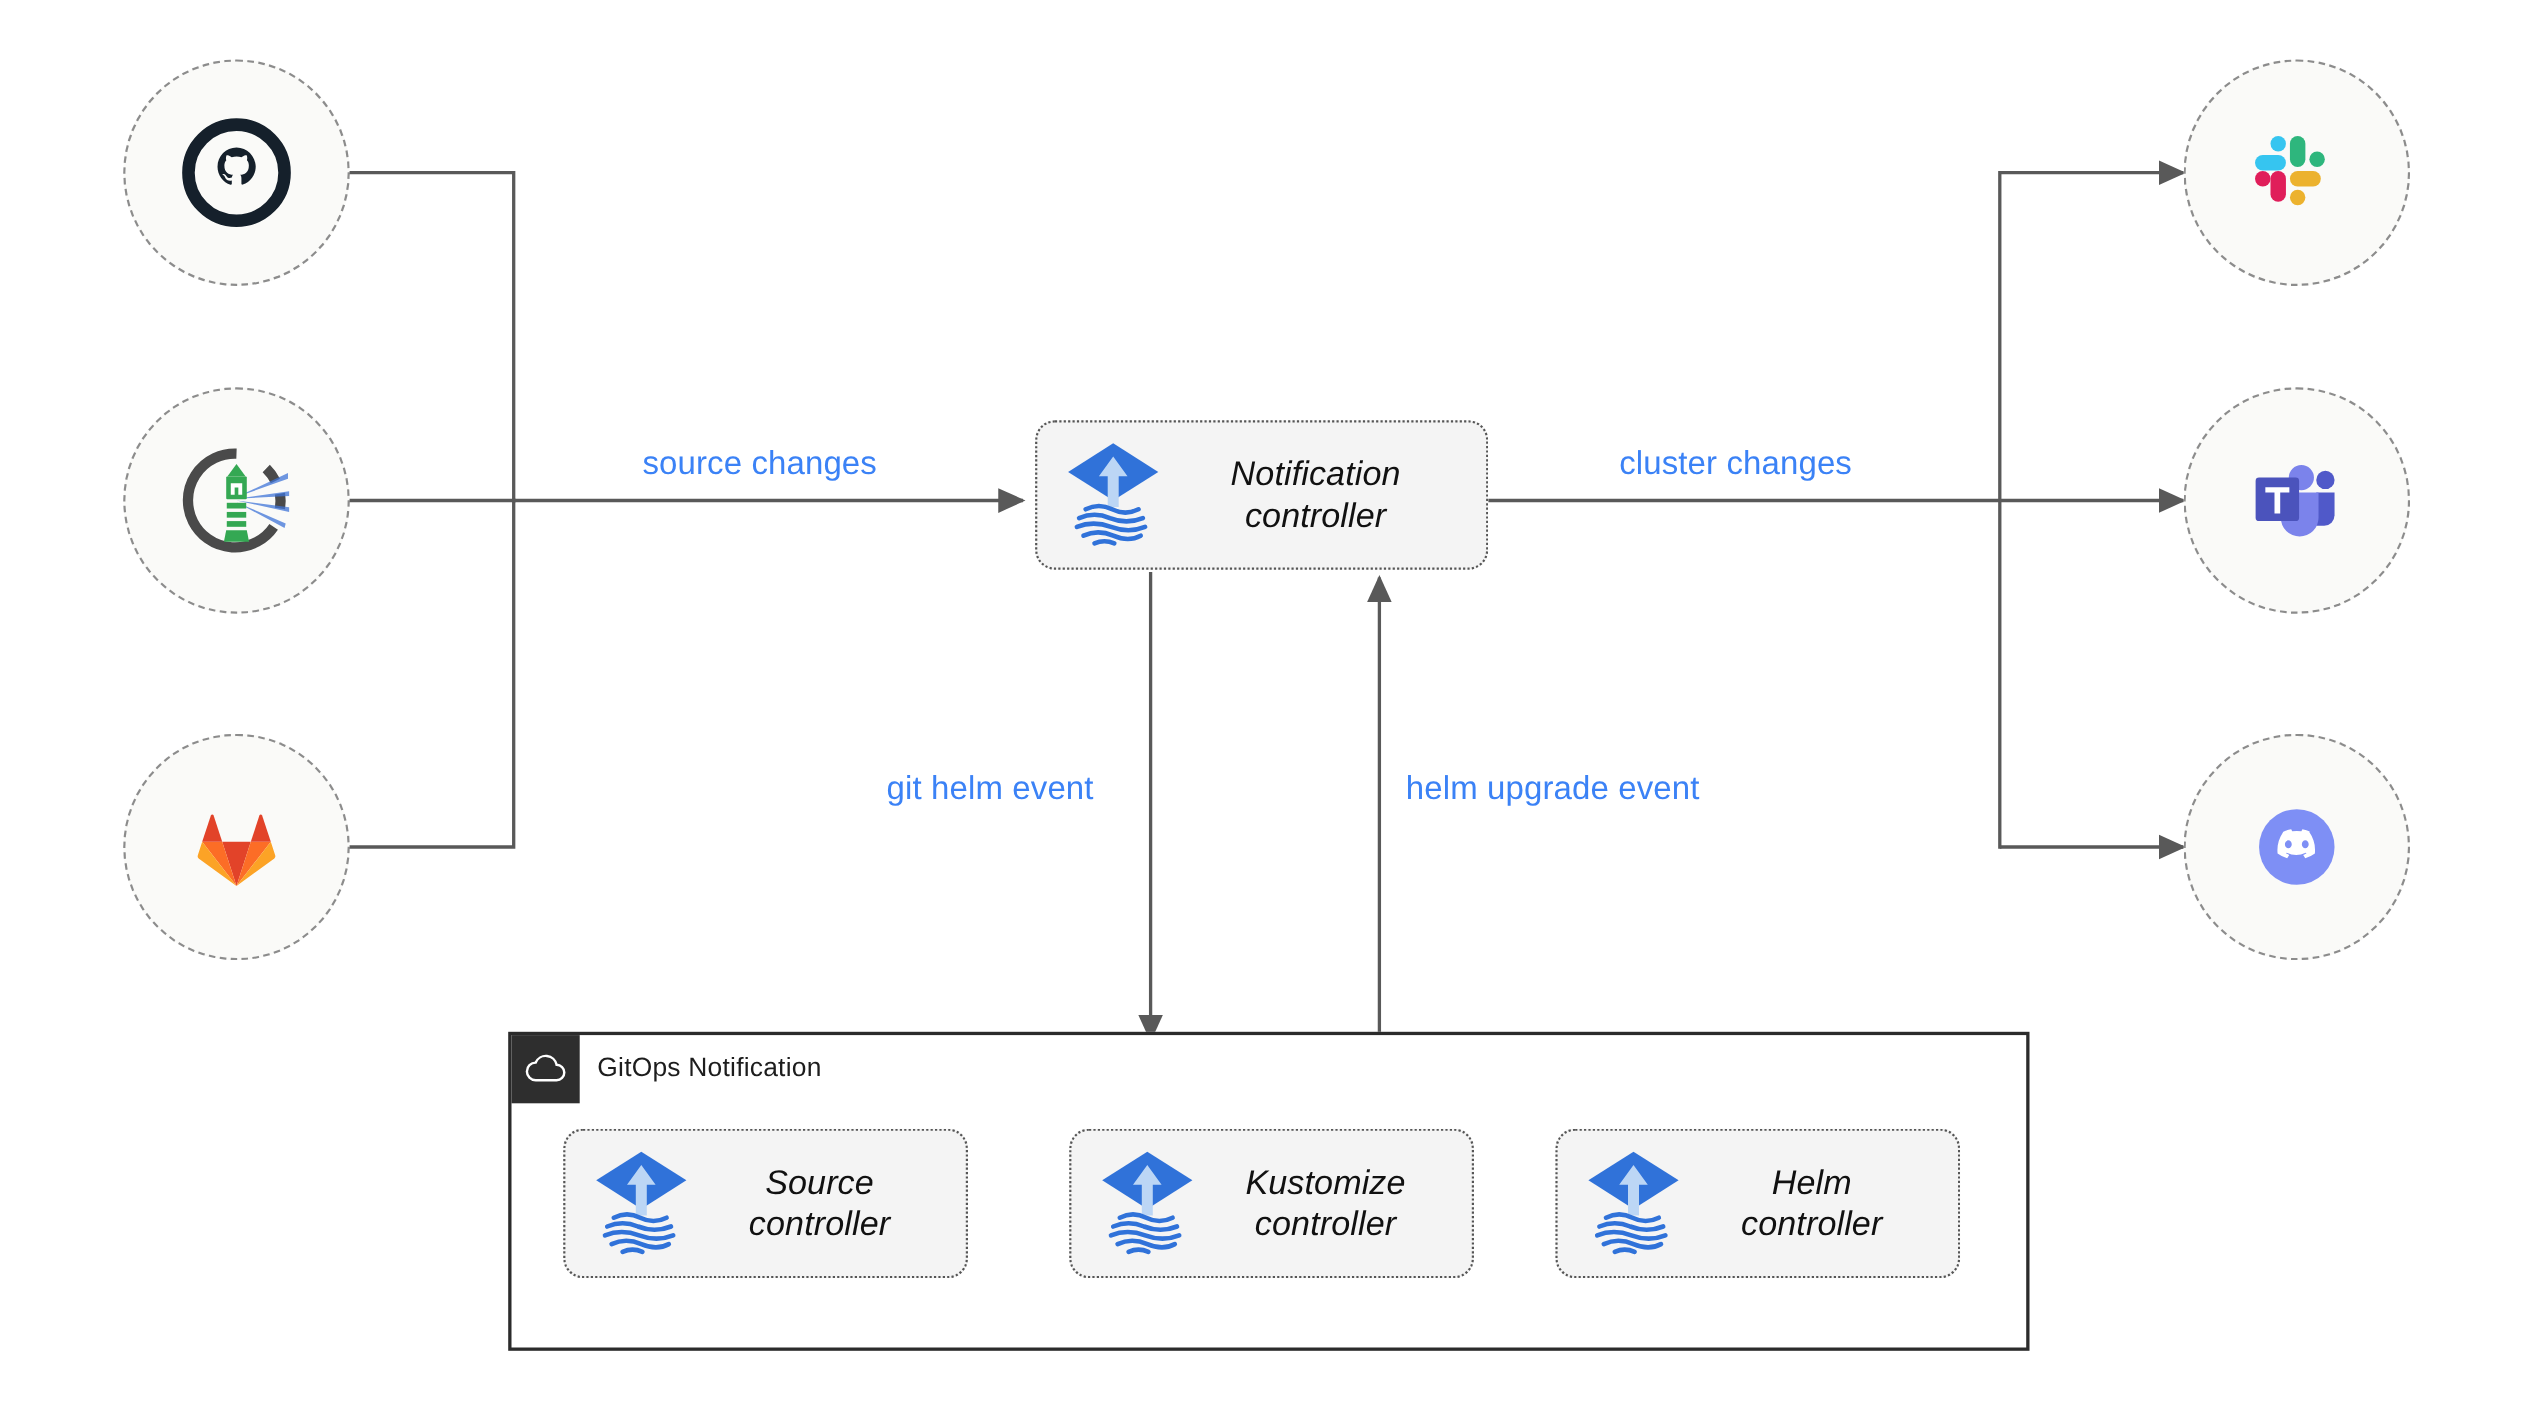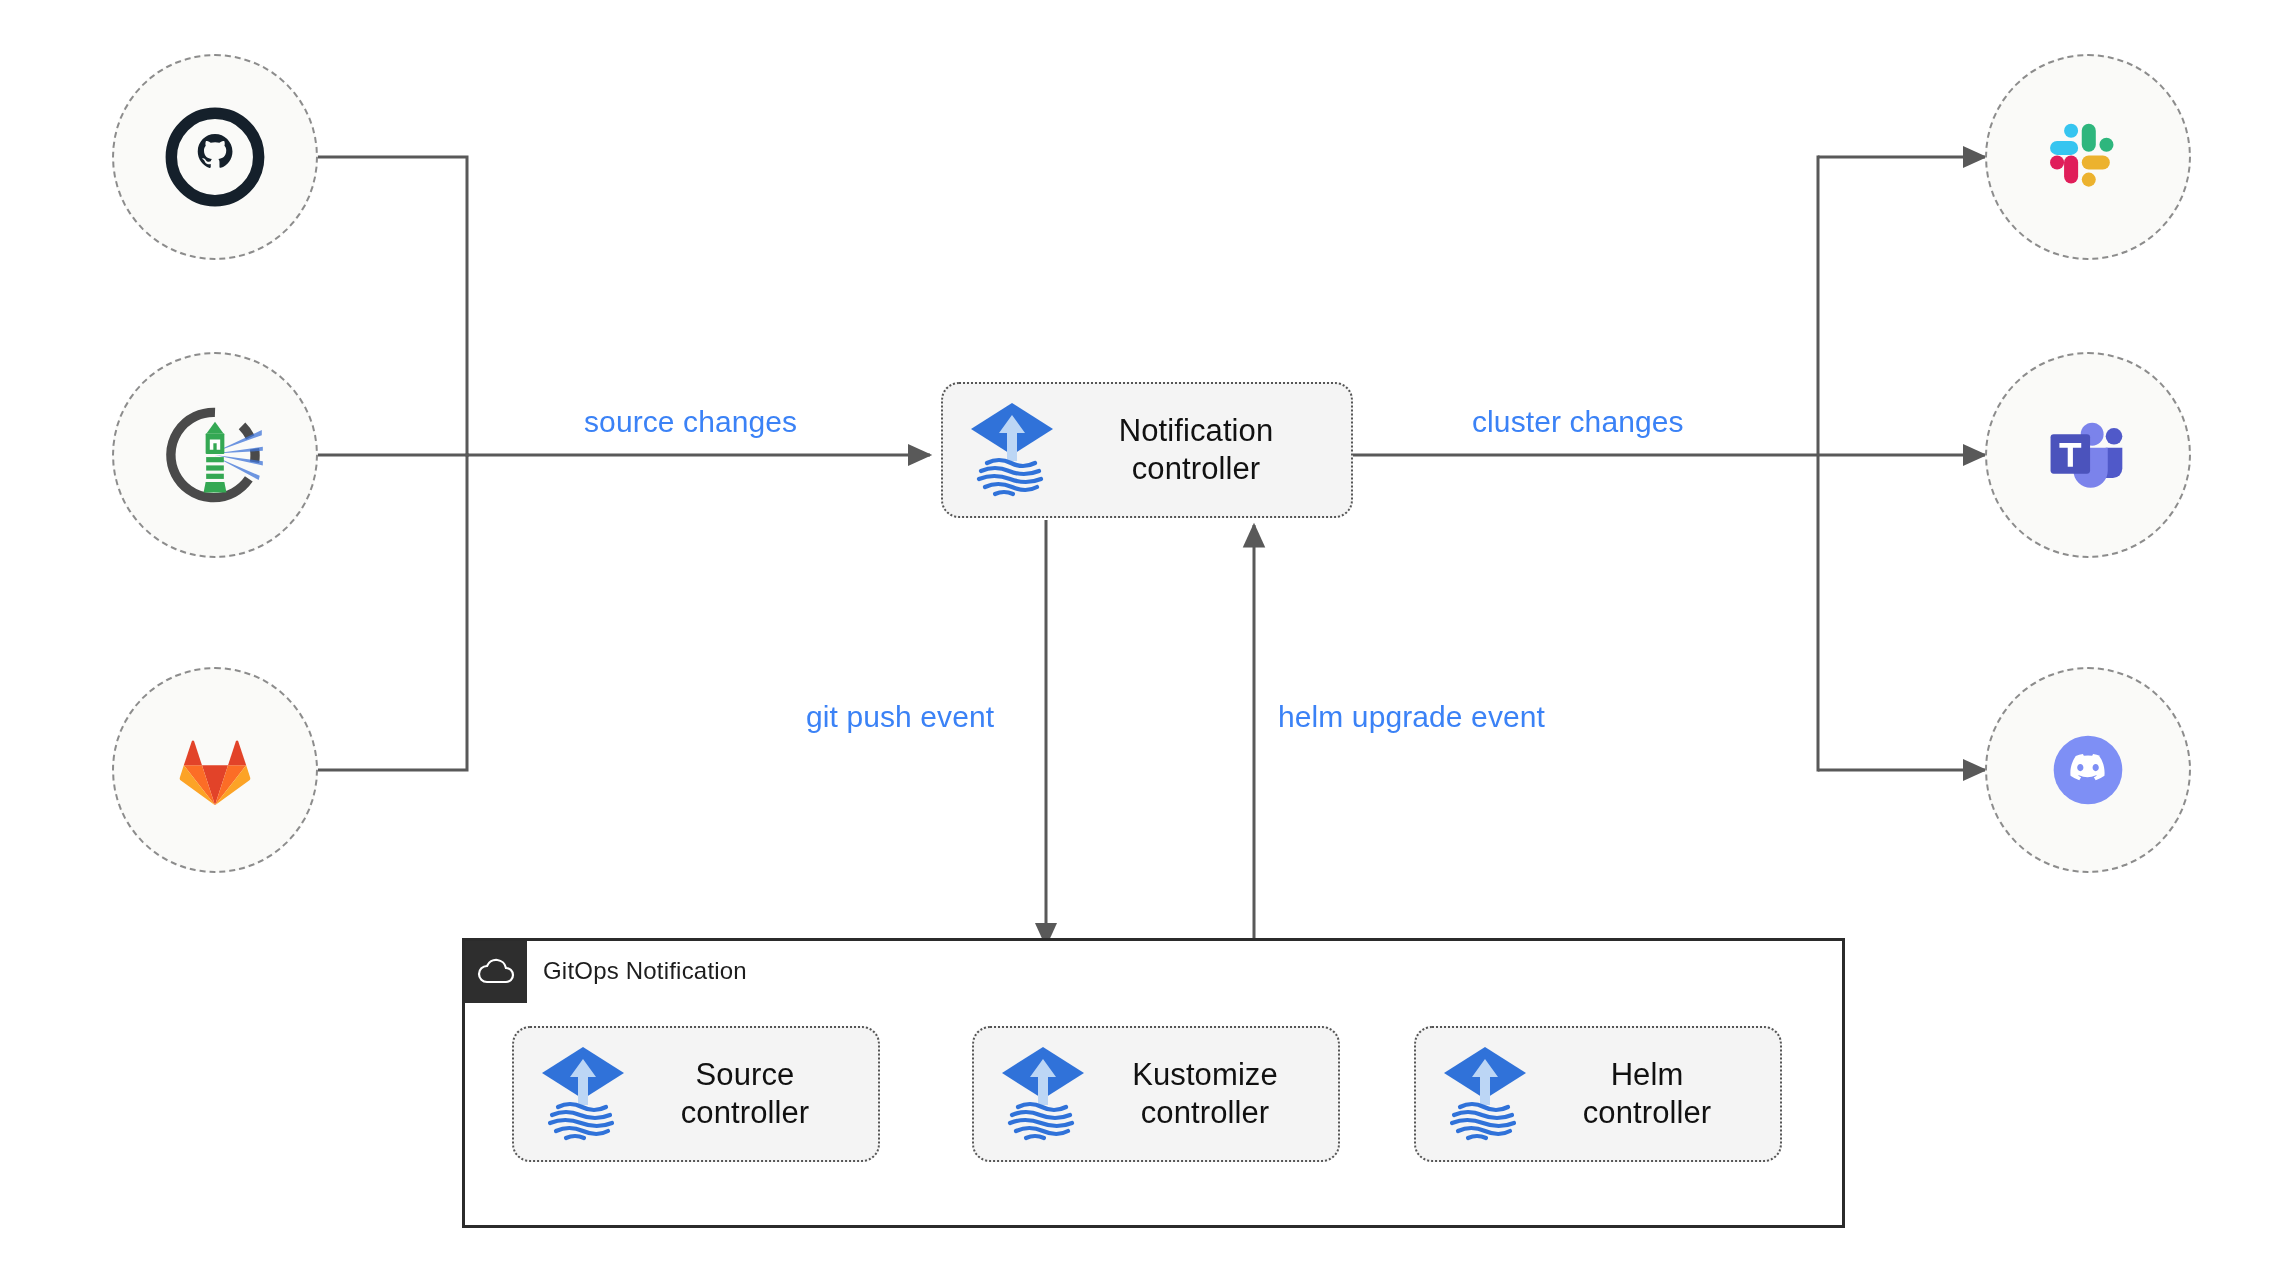--- a/index.html
+++ b/index.html
@@ -52,20 +52,21 @@
   
   .ctrl-box {
     position: absolute;
     background: #f4f4f4;
     border: 2px dotted #555555;
     border-radius: 18px;
     box-sizing: border-box;
     display: flex;
     align-items: center;
     justify-content: flex-start;
+    font-style: italic;
   }
   .ctrl-box .flux-mark {
     width: 86px;
     height: 98px;
     flex: 0 0 auto;
     margin-left: 26px;
   }
   .ctrl-box .ctrl-label {
     flex: 1 1 auto;
     text-align: center;
@@ -281,21 +282,21 @@
       </g>
     </svg>
     <div class="ctrl-label">
       <div>Notification</div>
       <div>controller</div>
     </div>
   </div>
 
   <div class="edge-label" id="label-source-changes">source changes</div>
   <div class="edge-label" id="label-cluster-changes">cluster changes</div>
-  <div class="edge-label" id="label-git-push">git push event</div>
+  <div class="edge-label" id="label-git-push">git helm event</div>
   <div class="edge-label" id="label-helm-upgrade">helm upgrade event</div>
 
   <div id="gitops-container">
     <div id="gitops-tab">
       <svg class="cloud-icon" viewBox="0 0 40 30">
         <path fill="none" stroke="#ffffff" stroke-width="2.2" d="M11 25 A8 8 0 0 1 11 9 A10 10 0 0 1 30 11 A7 7 0 0 1 30 25 Z"></path>
       </svg>
     </div>
     <div id="gitops-title">GitOps Notification</div>
   </div>

